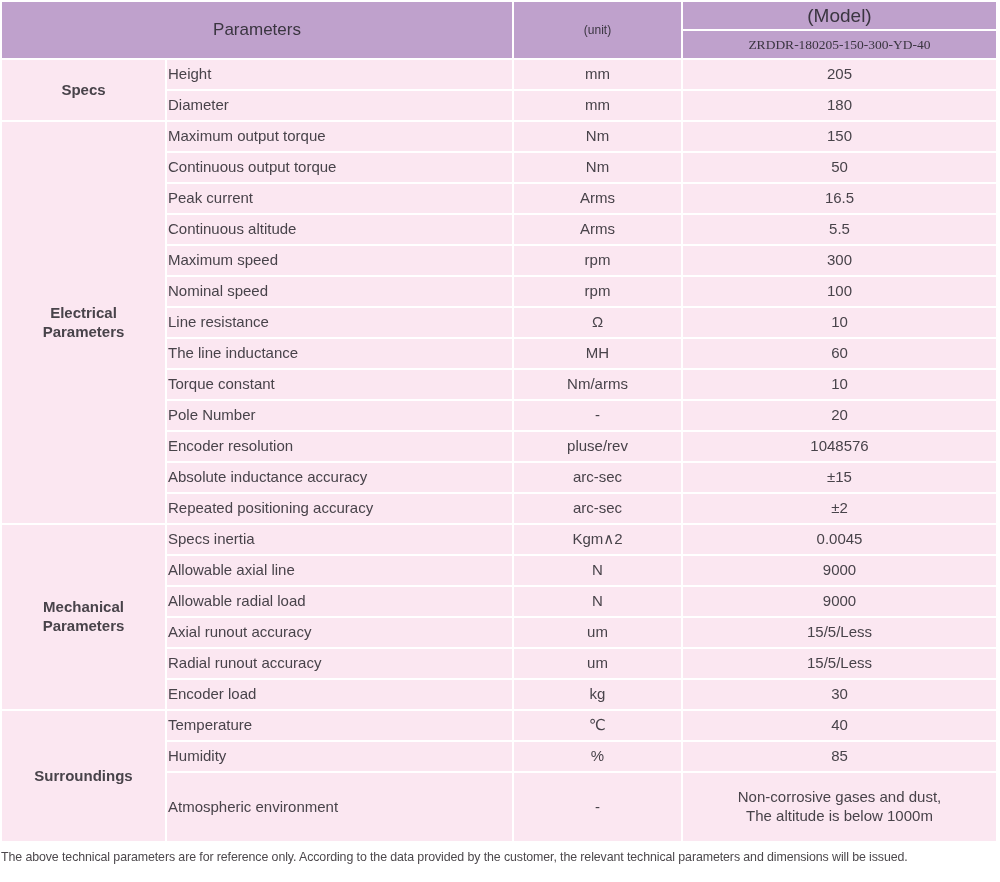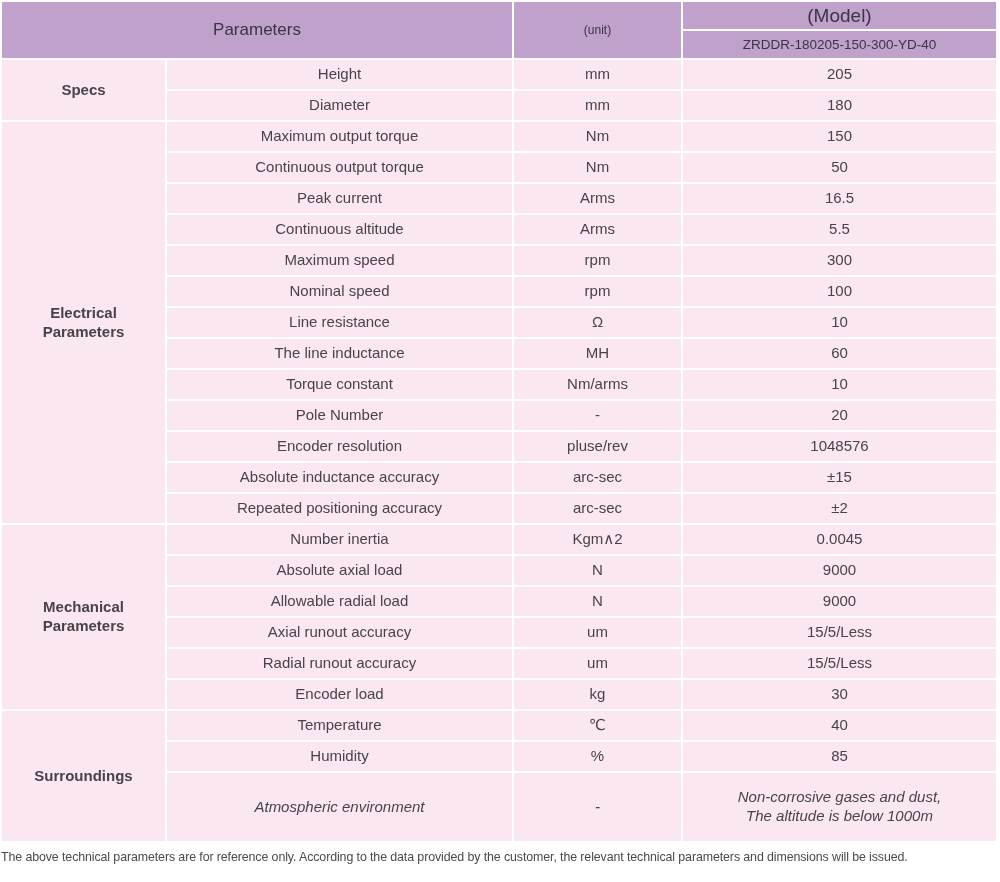--- a/index.html
+++ b/index.html
@@ -31,37 +31,37 @@
   th {
     background: var(--header-bg);
     font-weight: 400;
     color: #3a3540;
     text-align: center;
     vertical-align: middle;
   }
   .th-main  { font-size: 17px; }
   .th-unit  { font-size: 12px; }
   .th-model { font-size: 19px; }
-  .th-model-value { font-size: 13.5px; }
+  .th-model-value { font-size: 13.5px; font-family: Liberation Serif, serif; }
   tr.h-row-1 { height: 27px; }
   tr.h-row-2 { height: 27px; }
   td {
     background: var(--row-bg);
     color: var(--text);
     font-size: 15px;
     text-align: center;
     vertical-align: middle;
     white-space: pre-line;
     line-height: 1.25;
     overflow: hidden;
   }
   tr.d-row { height: 29px; }
-  tr.d-row-tall { height: 68px; font-style: italic; }
+  tr.d-row-tall { height: 68px; }
   td.cat   { font-size: 15px; font-weight: bold; }
-  td.param { text-align: center; }
+  td.param { text-align: left; }
   .footnote {
     margin: 7px 0 0 1px;
     font-size: 12.4px;
     color: var(--footer-text);
     letter-spacing: -0.1px;
     white-space: nowrap;
   }
 </style>
 </head>
 <body>
@@ -162,26 +162,26 @@
       </tr>
       <tr class="d-row">
         <td class="param">Repeated positioning accuracy</td>
         <td class="unit">arc-sec</td>
         <td class="value">±2</td>
       </tr>
 
       <tr class="d-row">
         <td class="cat" rowspan="6">Mechanical
 Parameters</td>
-        <td class="param">Number inertia</td>
+        <td class="param">Specs inertia</td>
         <td class="unit">Kgm∧2</td>
         <td class="value">0.0045</td>
       </tr>
       <tr class="d-row">
-        <td class="param">Absolute axial load</td>
+        <td class="param">Allowable axial line</td>
         <td class="unit">N</td>
         <td class="value">9000</td>
       </tr>
       <tr class="d-row">
         <td class="param">Allowable radial load</td>
         <td class="unit">N</td>
         <td class="value">9000</td>
       </tr>
       <tr class="d-row">
         <td class="param">Axial runout accuracy</td>

